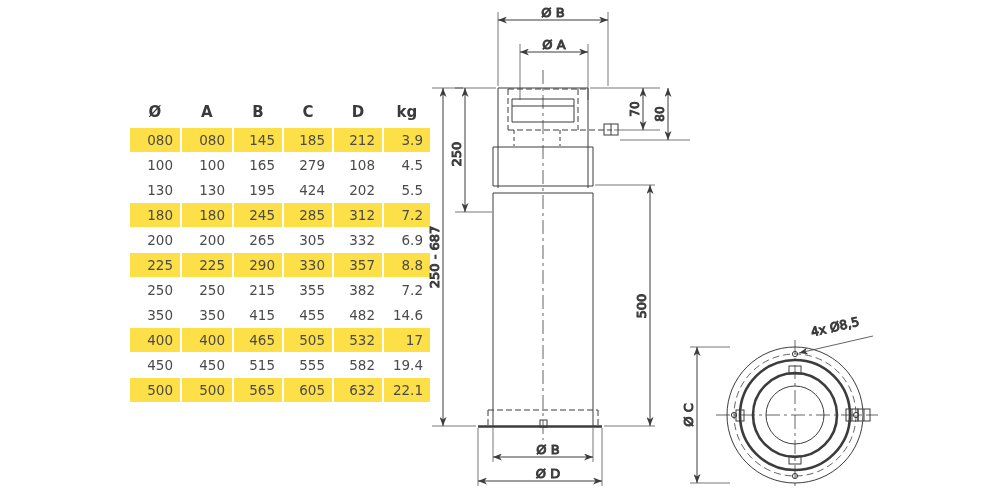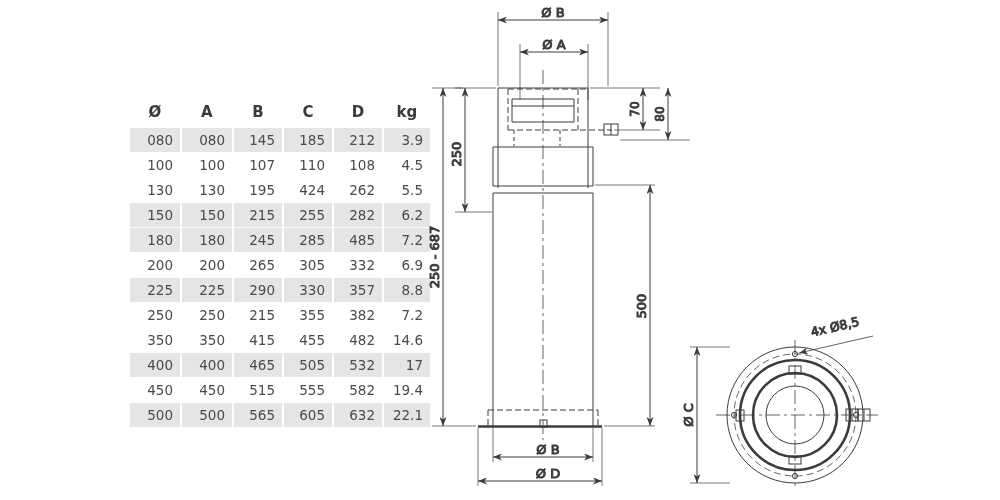--- a/index.html
+++ b/index.html
@@ -41,21 +41,21 @@
   }
   table.spec td {
     font-size: 13.5px;
     color: #4a4a4a;
     text-align: right;
     padding: 4px 7px 4px 4px;
     background: transparent;
     white-space: nowrap;
   }
   table.spec tr.band td {
-    background: #e5e5e5;
+    background: #fde047;
   }
   table.spec col.c0 { width: 50px; }
   table.spec col.c1 { width: 50px; }
   table.spec col.c2 { width: 48px; }
   table.spec col.c3 { width: 48px; }
   table.spec col.c4 { width: 48px; }
   table.spec col.c5 { width: 46px; }
 
   
   #drawing {
@@ -99,47 +99,39 @@
           <td>080</td>
           <td>080</td>
           <td>145</td>
           <td>185</td>
           <td>212</td>
           <td>3.9</td>
         </tr>
         <tr>
           <td>100</td>
           <td>100</td>
-          <td>107</td>
-          <td>110</td>
+          <td>165</td>
+          <td>279</td>
           <td>108</td>
           <td>4.5</td>
         </tr>
         <tr>
           <td>130</td>
           <td>130</td>
           <td>195</td>
           <td>424</td>
-          <td>262</td>
+          <td>202</td>
           <td>5.5</td>
-        </tr>
-        <tr class="band">
-          <td>150</td>
-          <td>150</td>
-          <td>215</td>
-          <td>255</td>
-          <td>282</td>
-          <td>6.2</td>
         </tr>
         <tr class="band">
           <td>180</td>
           <td>180</td>
           <td>245</td>
           <td>285</td>
-          <td>485</td>
+          <td>312</td>
           <td>7.2</td>
         </tr>
         <tr>
           <td>200</td>
           <td>200</td>
           <td>265</td>
           <td>305</td>
           <td>332</td>
           <td>6.9</td>
         </tr>

